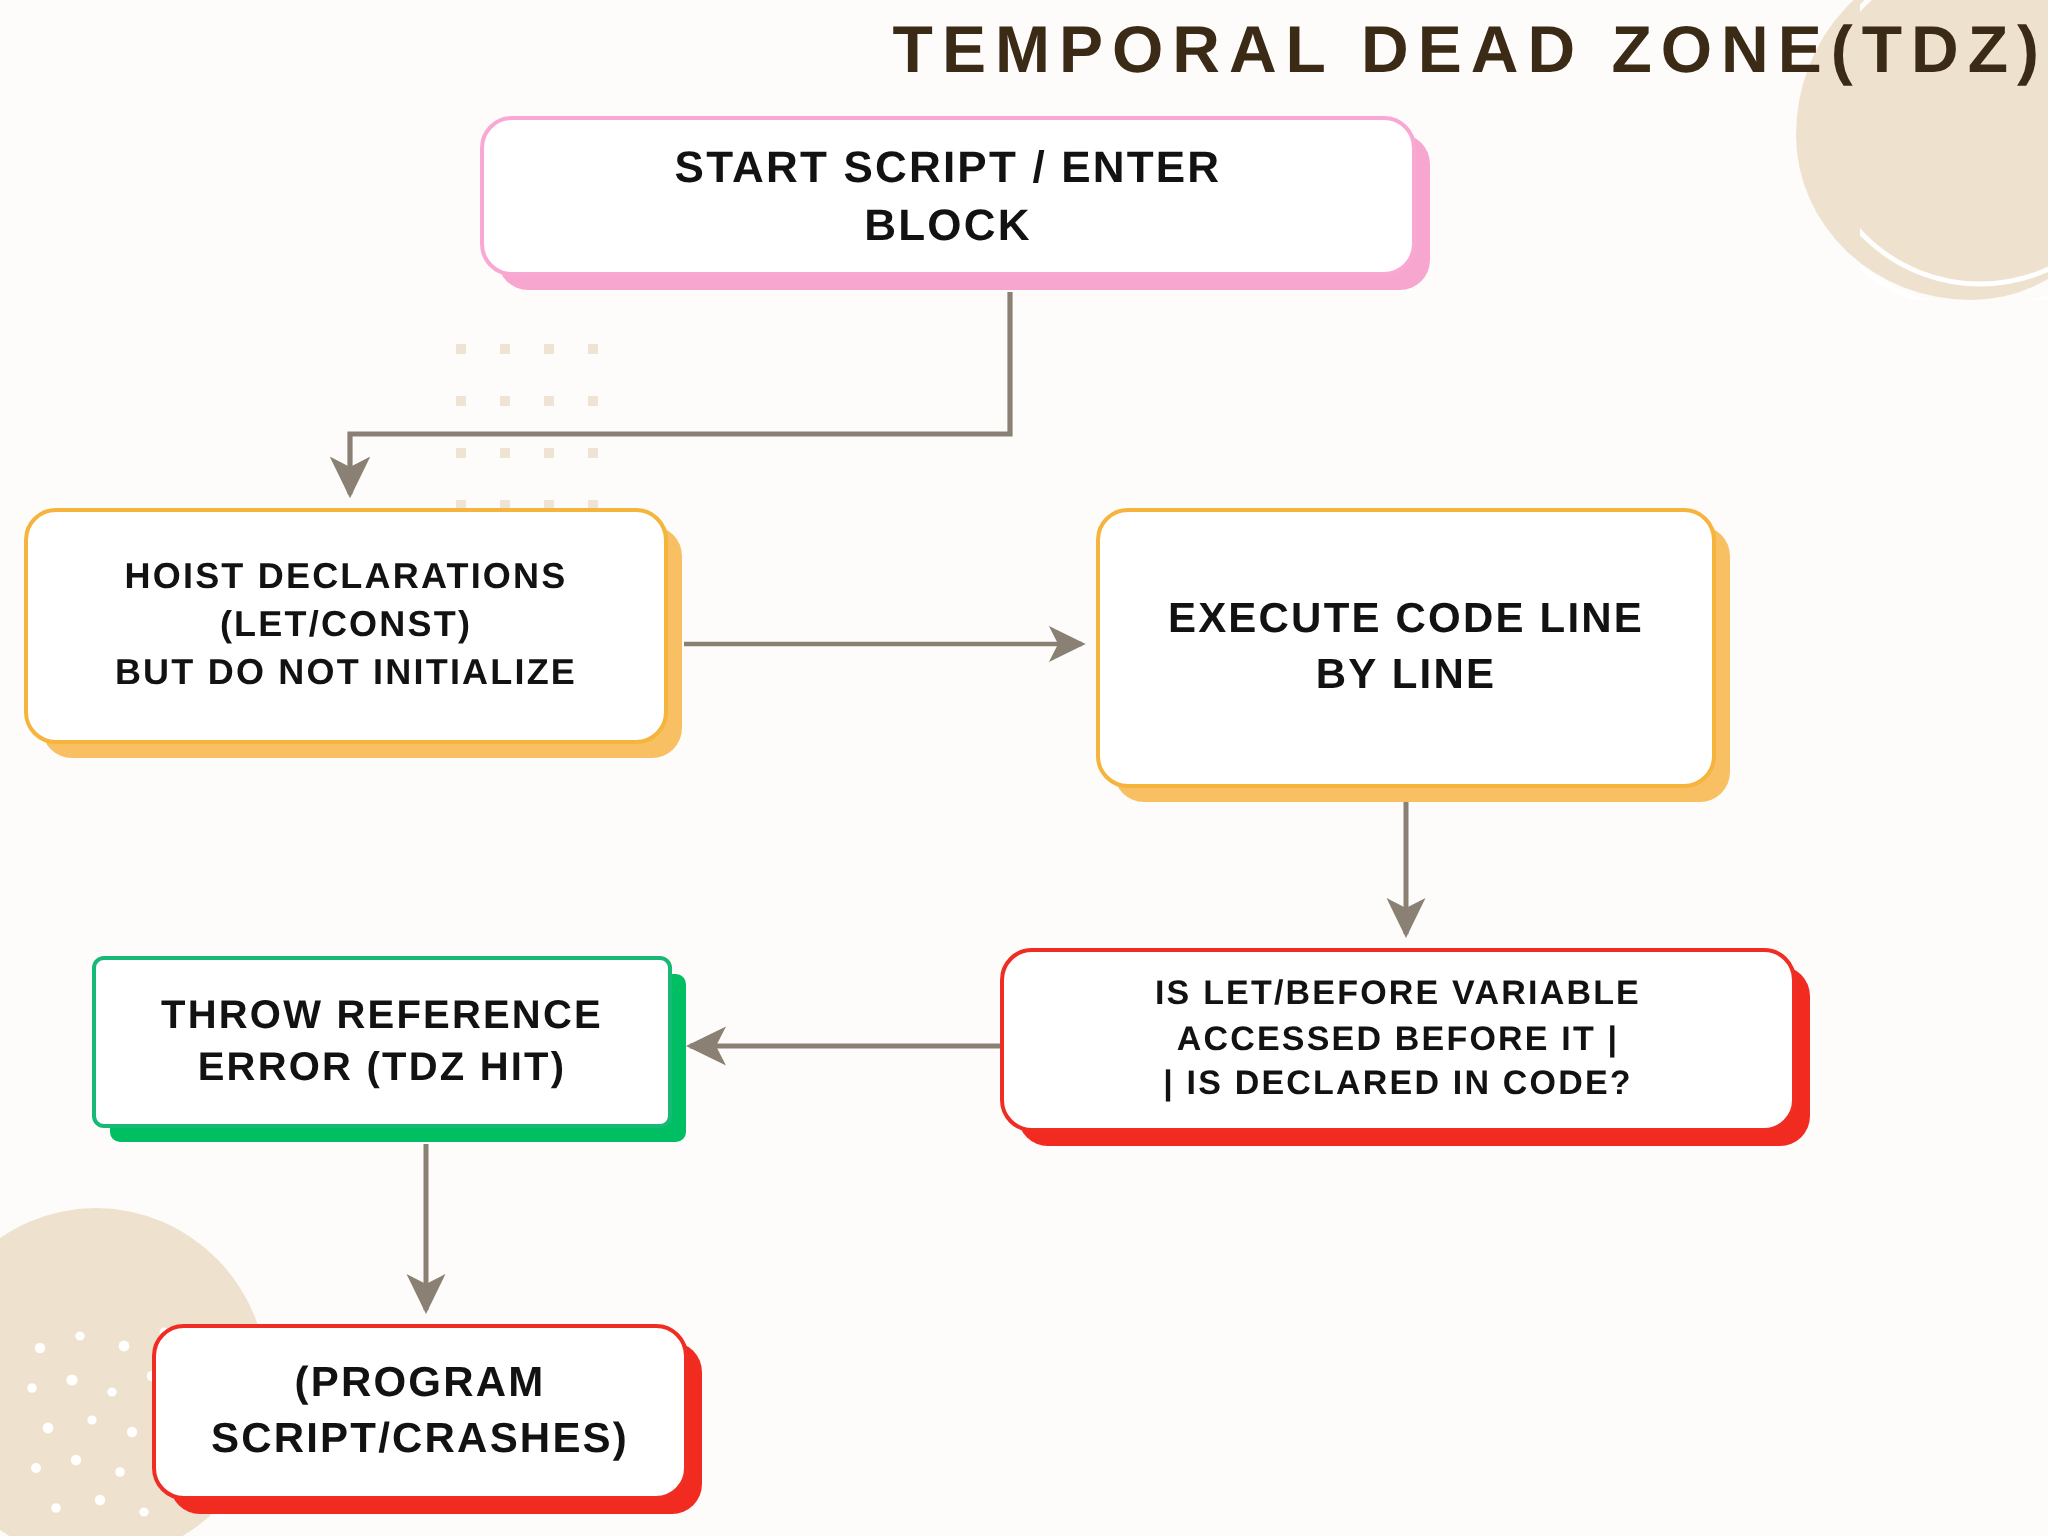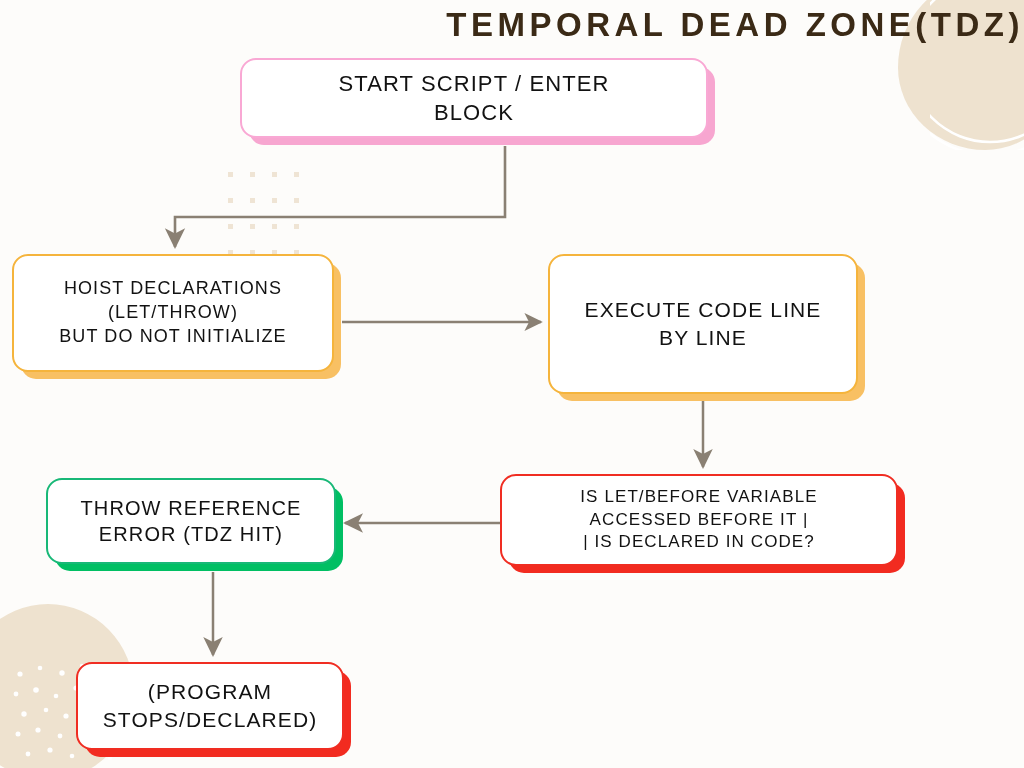--- a/index.html
+++ b/index.html
@@ -78,21 +78,21 @@
     position: absolute;
     box-sizing: border-box;
     background: #ffffff;
     display: flex;
     align-items: center;
     justify-content: center;
     text-align: center;
     z-index: 3;
   }
   .node .label {
-    font-weight: normal;
+    font-weight: bold;
     color: #121212;
     letter-spacing: 1.1px;
     line-height: 1.32;
     white-space: pre-line;
     padding: 0 10px;
   }
 
   
   .node.pink {
     border: 2.5px solid #f9a8d4;
@@ -104,21 +104,21 @@
     border-radius: 16px;
     box-shadow: 8px 8px 0 -1px #f8c063;
   }
   .node.red {
     border: 2.5px solid #f02d22;
     border-radius: 16px;
     box-shadow: 8px 8px 0 -1px #f22b20;
   }
   .node.green {
     border: 2.5px solid #18b877;
-    border-radius: 16px;
+    border-radius: 6px;
     box-shadow: 8px 8px 0 -1px #00bf63;
   }
 
   
   #node-start      { left: 240px; top: 58px;  width: 468px; height: 80px;  }
   #node-hoist      { left: 12px;  top: 254px; width: 322px; height: 118px; }
   #node-execute    { left: 548px; top: 254px; width: 310px; height: 140px; }
   #node-decision   { left: 500px; top: 474px; width: 398px; height: 92px;  }
   #node-throw      { left: 46px;  top: 478px; width: 290px; height: 86px;  }
   #node-crash      { left: 76px;  top: 662px; width: 268px; height: 88px;  }
@@ -227,21 +227,21 @@
 
   <div id="page-title">TEMPORAL DEAD ZONE(TDZ)</div>
 
   <div class="node pink" id="node-start">
     <span class="label">START SCRIPT / ENTER
 BLOCK</span>
   </div>
 
   <div class="node orange" id="node-hoist">
     <span class="label">HOIST DECLARATIONS
-(LET/THROW)
+(LET/CONST)
 BUT DO NOT INITIALIZE</span>
   </div>
 
   <div class="node orange" id="node-execute">
     <span class="label">EXECUTE CODE LINE
 BY LINE</span>
   </div>
 
   <div class="node red" id="node-decision">
     <span class="label">IS LET/BEFORE VARIABLE
@@ -249,16 +249,16 @@
 | IS DECLARED IN CODE?</span>
   </div>
 
   <div class="node green" id="node-throw">
     <span class="label">THROW REFERENCE
 ERROR (TDZ HIT)</span>
   </div>
 
   <div class="node red" id="node-crash">
     <span class="label">(PROGRAM
-STOPS/DECLARED)</span>
+SCRIPT/CRASHES)</span>
   </div>
 
 </div>
 
 </body></html>

